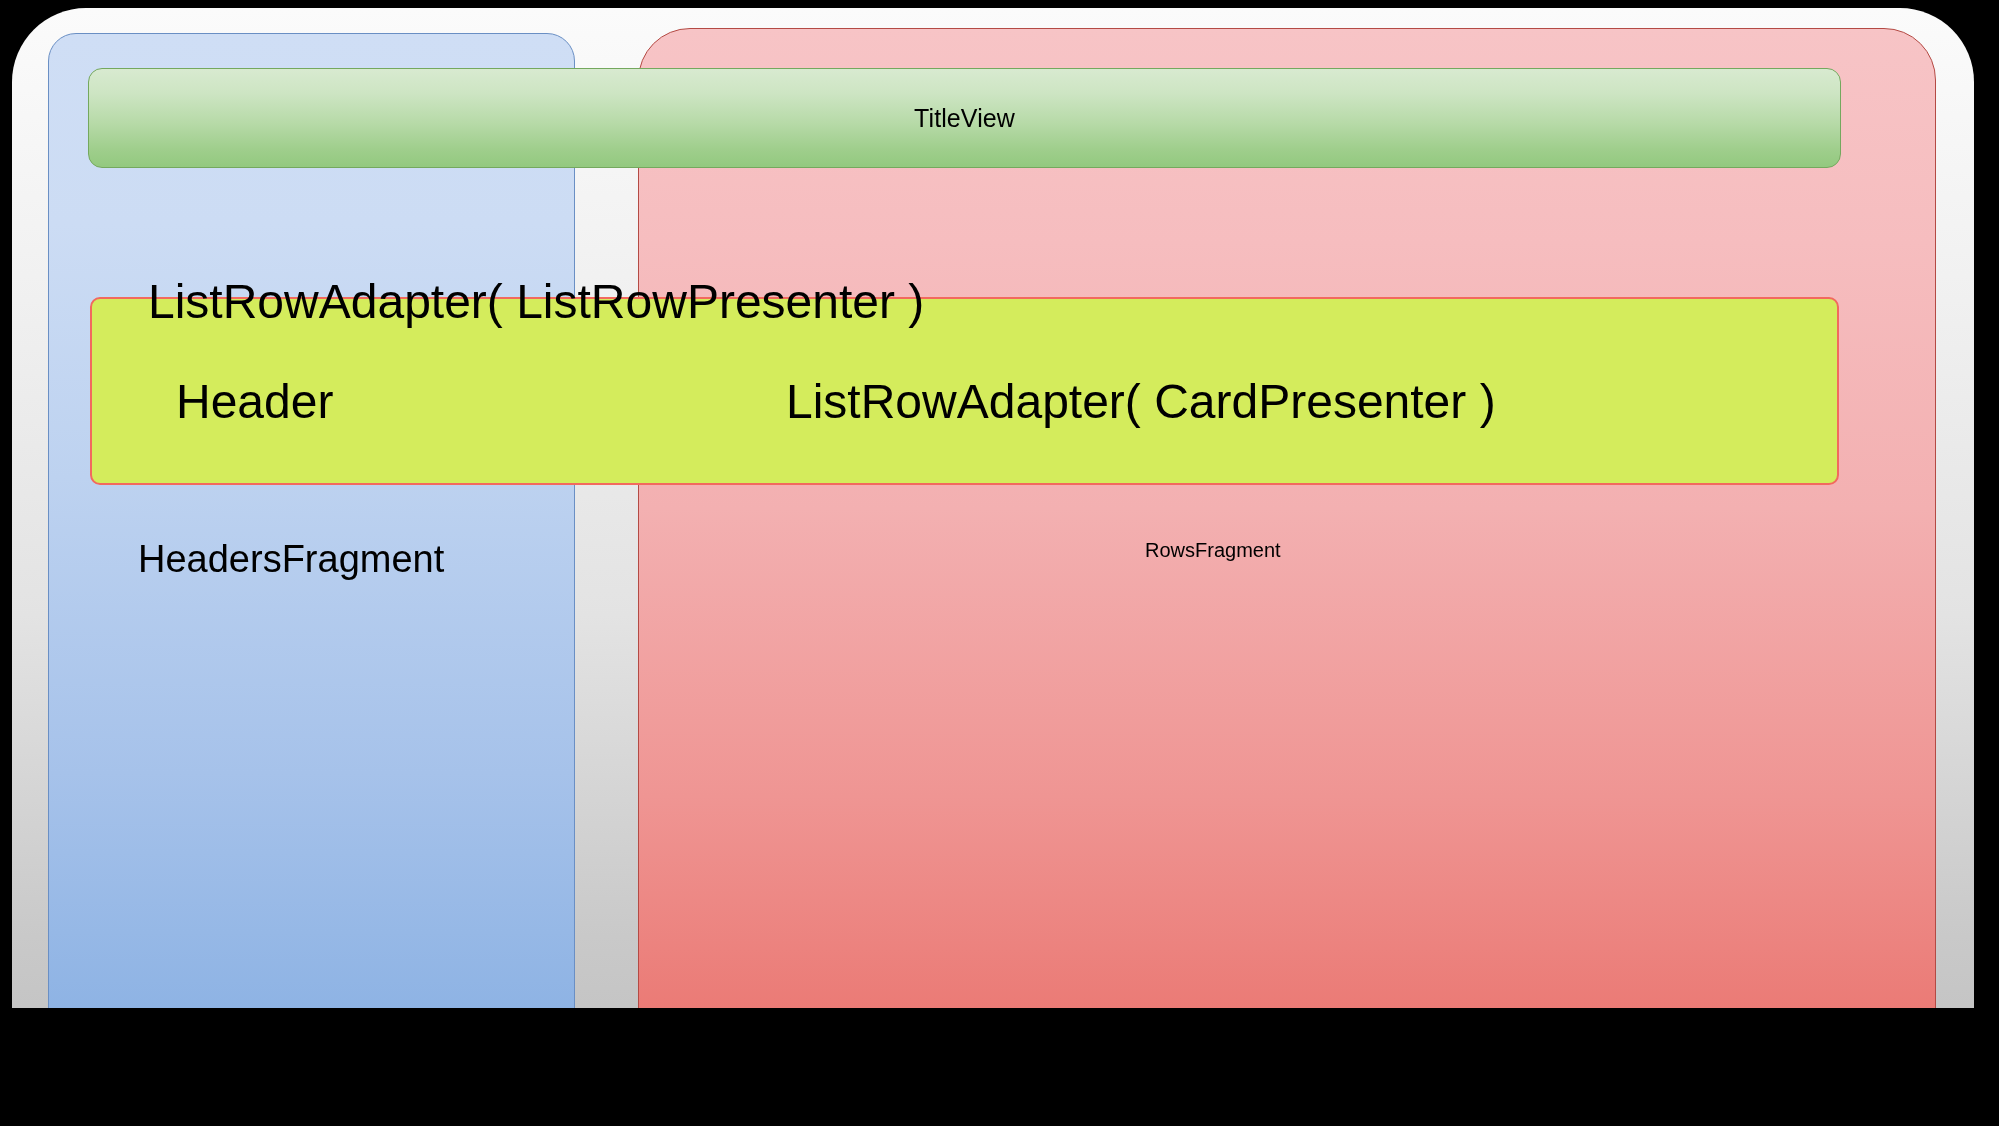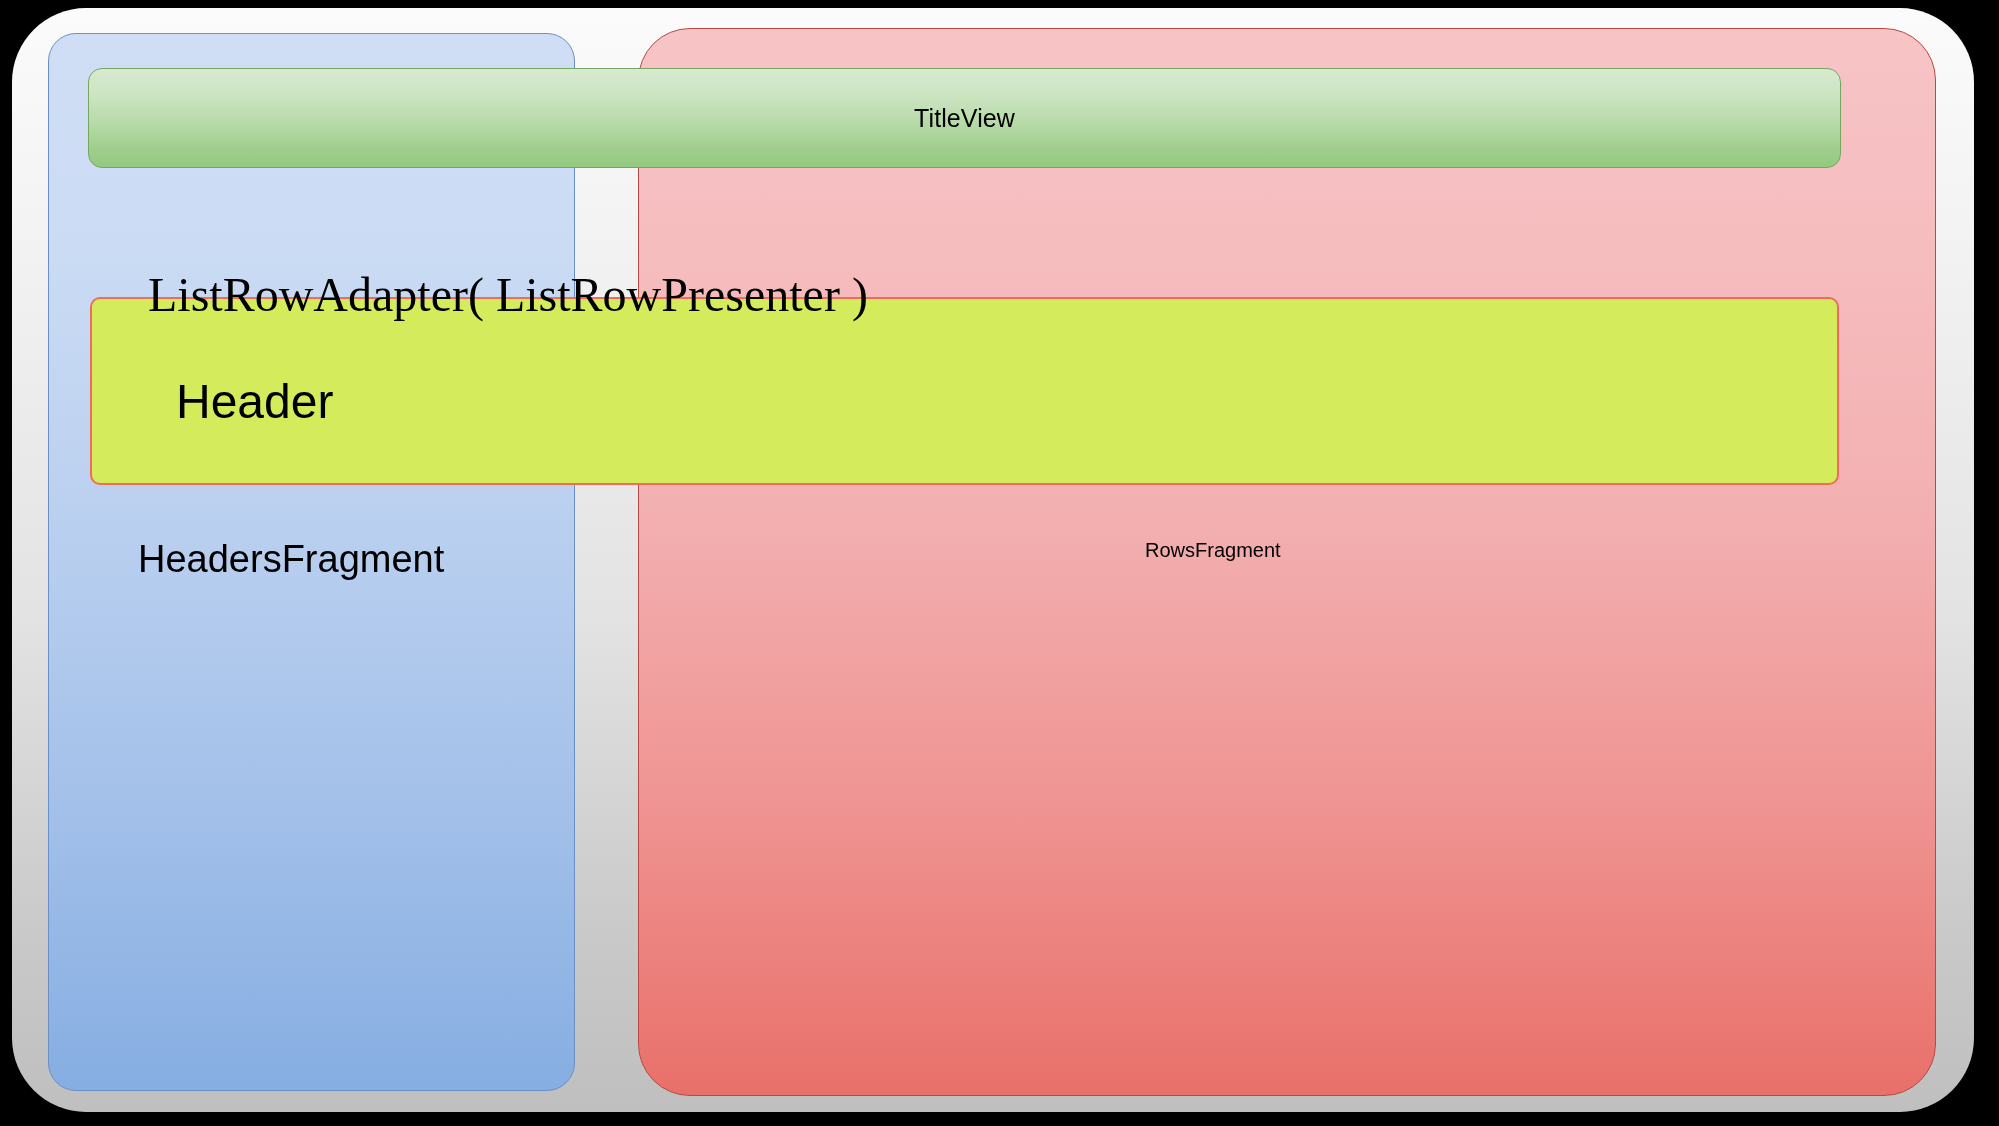--- a/index.html
+++ b/index.html
@@ -8,21 +8,21 @@
     padding: 0;
     background: #000000;
   }
   body {
     font-family: "Liberation Sans", sans-serif;
   }
 
   #stage {
     position: relative;
     width: 1999px;
-    height: 1126px;
+    height: 1008px;
     background: #000000;
     overflow: hidden;
   }
 
   
   .outer-shell {
     position: absolute;
     left: 12px;
     top: 8px;
     width: 1962px;
@@ -96,23 +96,22 @@
   
   .label {
     position: absolute;
     color: #000000;
     white-space: nowrap;
     line-height: 1;
   }
 
   .label-listrow-presenter {
     left: 148px;
-    top: 271px;
+    top: 278px;
     font-size: 48px;
-    font-family: Liberation Serif, serif;
   }
 
   .label-header {
     left: 176px;
     top: 378px;
     font-size: 48px;
     text-align: right;
   }
 
   .label-card-presenter {
@@ -147,18 +146,19 @@
   <div class="title-view">
     <span class="title-view-label">TitleView</span>
   </div>
 
   <div class="adapter-box"></div>
 
   <span class="label label-listrow-presenter">ListRowAdapter( ListRowPresenter )</span>
 
   <span class="label label-header">Header</span>
 
+  <span class="label label-card-presenter">ListRowAdapter( CardPresenter )</span>
 
   <span class="label label-headers-fragment">HeadersFragment</span>
 
   <span class="label label-rows-fragment">RowsFragment</span>
 
 </div>
 
 </body></html>

